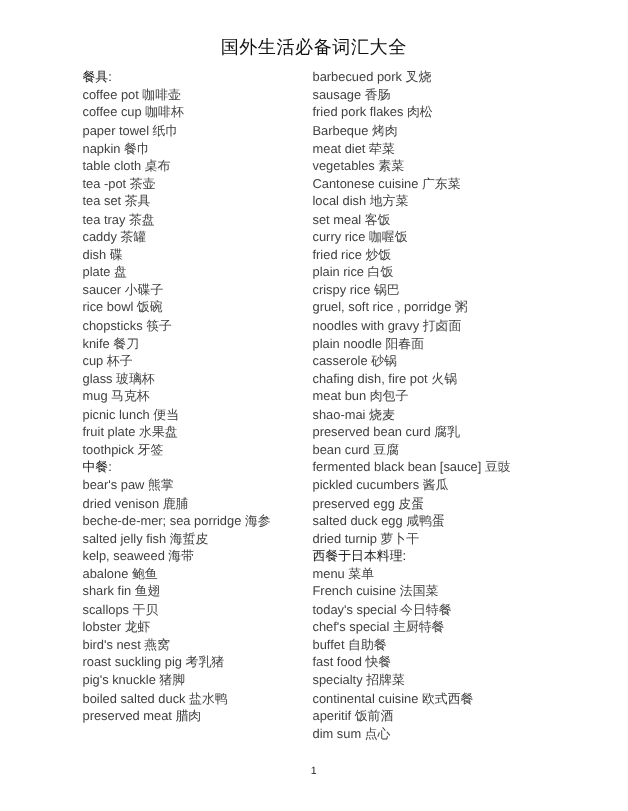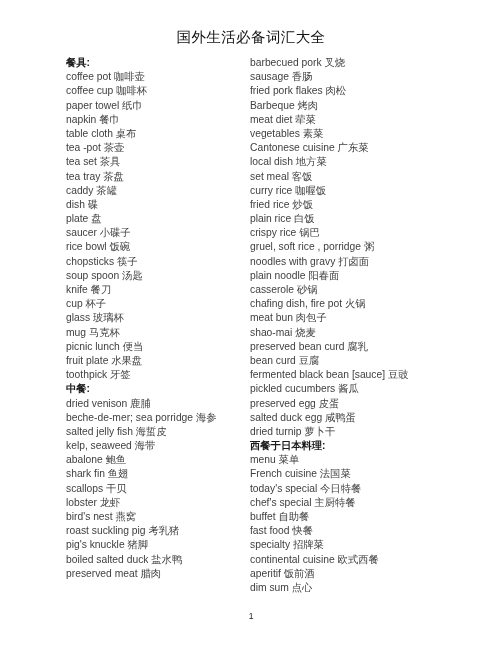--- a/index.html
+++ b/index.html
@@ -45,21 +45,21 @@
     flex: 0 0 196px;
   }
   .entry {
     font-size: 10.3px;
     line-height: 14.2px;
     white-space: nowrap;
     color: #404040;
     height: 14.2px;
   }
   .entry.section {
-    font-weight: bold;
+    font-weight: normal;
     color: #1b1b1b;
   }
   .page-number {
     position: absolute;
     left: 0;
     top: 611px;
     width: 502px;
     text-align: center;
     font-size: 8.5px;
     color: #222222;
@@ -82,29 +82,29 @@
         <div class="entry">table cloth  桌布</div>
         <div class="entry">tea -pot  茶壶</div>
         <div class="entry">tea set  茶具</div>
         <div class="entry">tea tray  茶盘</div>
         <div class="entry">caddy  茶罐</div>
         <div class="entry">dish  碟</div>
         <div class="entry">plate  盘</div>
         <div class="entry">saucer  小碟子</div>
         <div class="entry">rice bowl  饭碗</div>
         <div class="entry">chopsticks  筷子</div>
-        <div class="entry">soup spoon  汤匙</div>
         <div class="entry">knife  餐刀</div>
         <div class="entry">cup  杯子</div>
         <div class="entry">glass  玻璃杯</div>
         <div class="entry">mug  马克杯</div>
         <div class="entry">picnic lunch  便当</div>
         <div class="entry">fruit plate  水果盘</div>
         <div class="entry">toothpick  牙签</div>
         <div class="entry section">中餐:</div>
+        <div class="entry">bear's paw  熊掌</div>
         <div class="entry">dried venison  鹿脯</div>
         <div class="entry">beche-de-mer; sea porridge  海参</div>
         <div class="entry">salted jelly fish  海蜇皮</div>
         <div class="entry">kelp, seaweed  海带</div>
         <div class="entry">abalone  鲍鱼</div>
         <div class="entry">shark fin  鱼翅</div>
         <div class="entry">scallops  干贝</div>
         <div class="entry">lobster  龙虾</div>
         <div class="entry">bird's nest  燕窝</div>
         <div class="entry">roast suckling pig  考乳猪</div>

